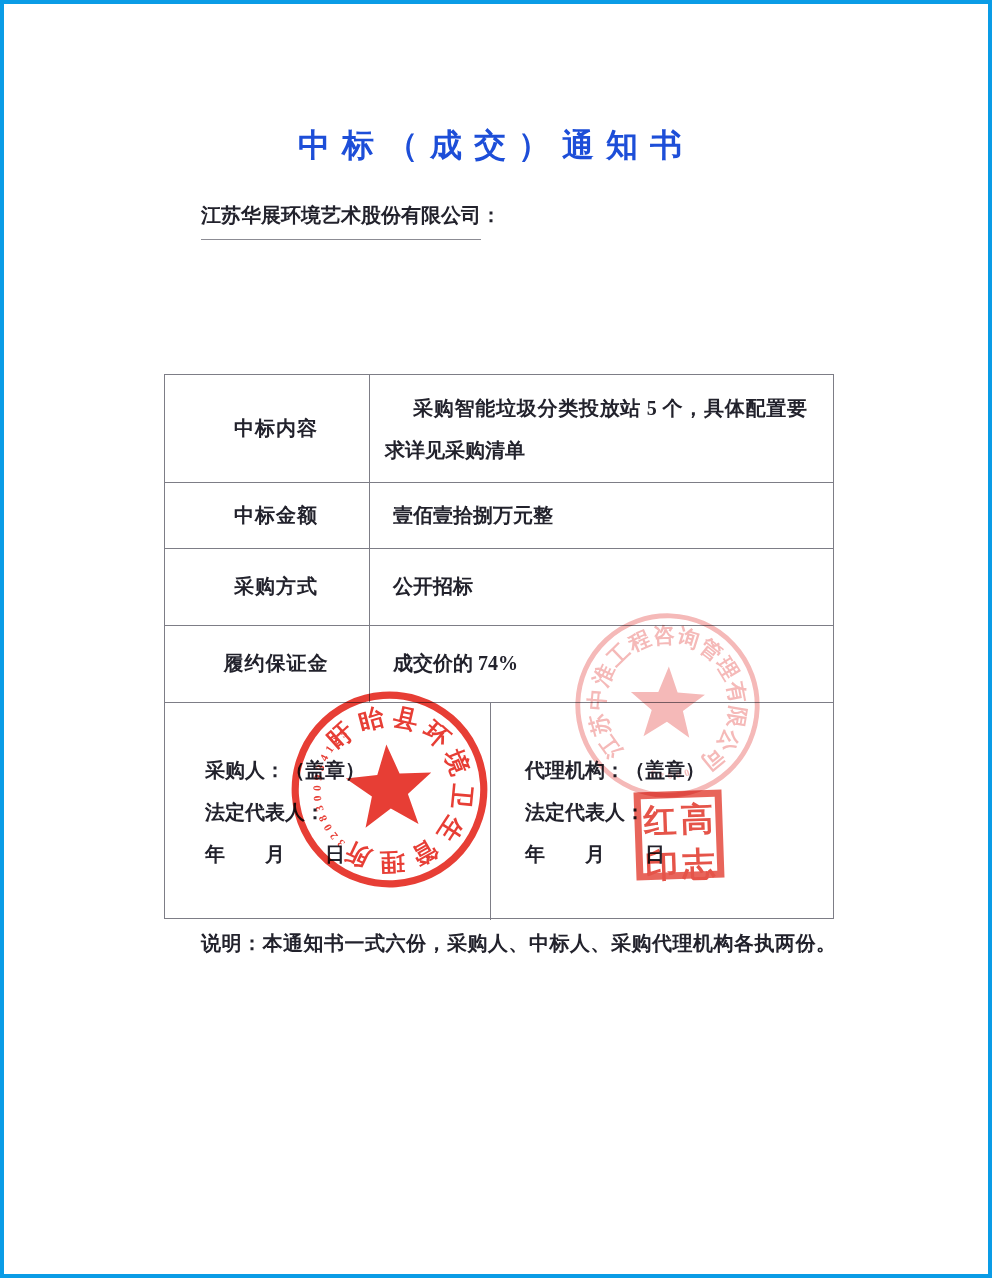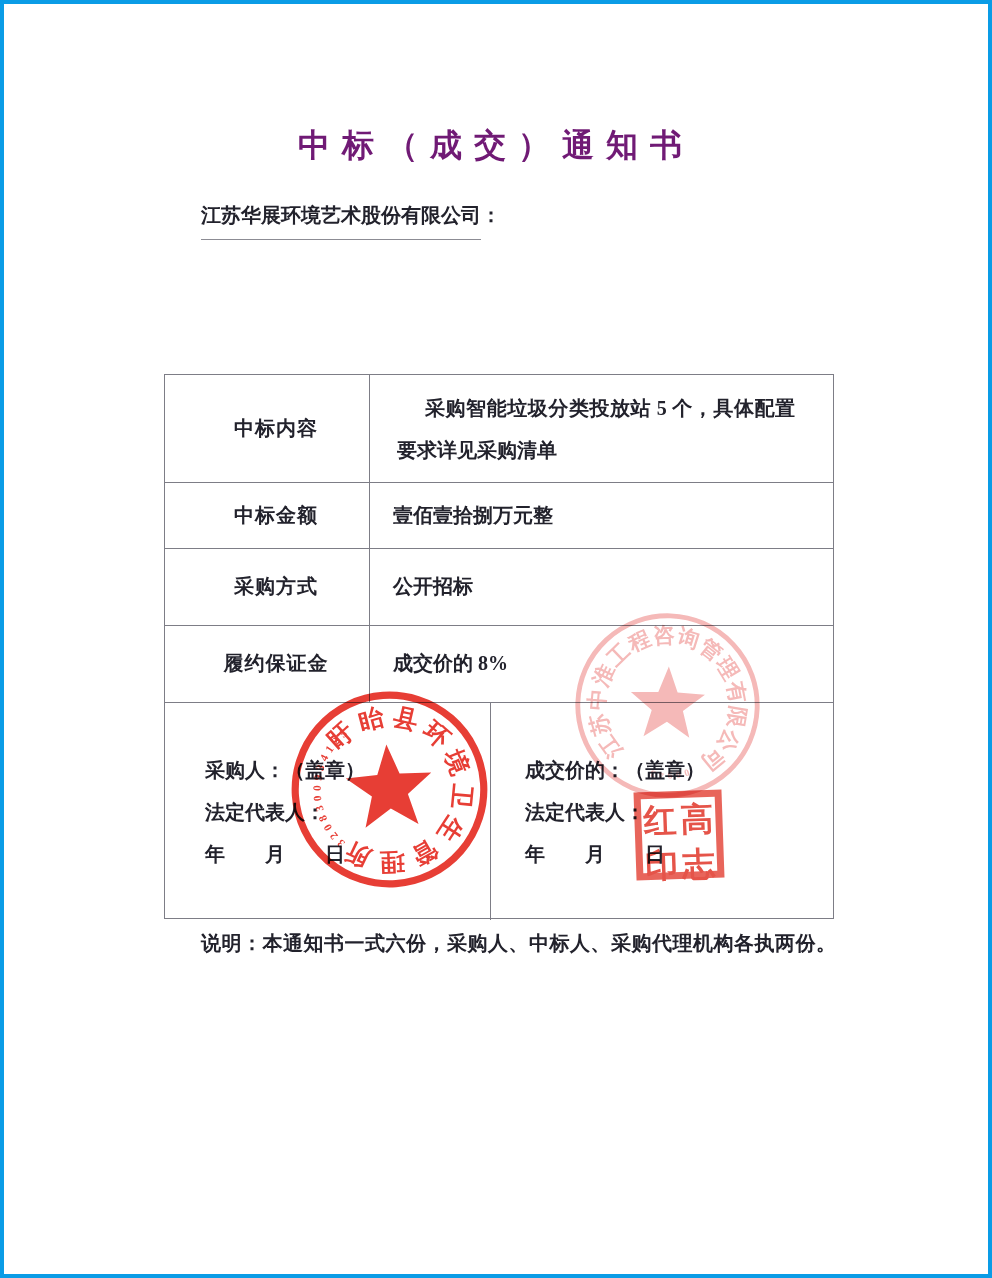--- a/index.html
+++ b/index.html
@@ -10,21 +10,21 @@
     background:#ffffff;
     border:4px solid #0a9ce6;
     overflow:hidden;
     font-family:"Liberation Serif","DejaVu Serif",serif;
     color:#22222c;
   }
   .doc-title{
     position:absolute;top:120px;left:0;width:100%;
     margin:0;text-align:center;
     font-size:32px;font-weight:600;letter-spacing:12px;
-    color:#701a75;
+    color:#1d4ed8;
   }
   .addressee{
     position:absolute;left:197px;top:198px;
     font-size:20px;font-weight:600;line-height:27px;
   }
   .addressee .name{border-bottom:1px solid #8c8c94;padding-bottom:13px;}
   .body-par{
     position:absolute;left:148px;top:233px;width:701px;
     margin:0;
     font-size:20px;font-weight:500;line-height:35.5px;
@@ -40,21 +40,21 @@
   .hline,.vline{position:absolute;background:#7d7d86;}
   .hline{left:0;width:100%;height:1px;}
   .vline{top:0;width:1px;}
   .cell{
     position:absolute;display:flex;align-items:center;
     font-size:20px;font-weight:600;box-sizing:border-box;
   }
   .lbl{left:9px;width:204px;justify-content:center;letter-spacing:1px;}
   .val{left:204px;width:464px;padding-left:24px;}
   .val-par{
-    margin:16px;padding:0 22px 0 12px;
+    margin:4px;padding:0 22px 0 12px;
     text-indent:28px;line-height:42px;text-align:justify;
   }
   .sig-cell{
     position:absolute;top:327px;height:218px;box-sizing:border-box;
     padding-top:47px;font-size:20px;font-weight:600;
   }
   .sig-cell .line{line-height:42px;white-space:pre;}
   .sig-left{left:0;width:325px;padding-left:40px;}
   .sig-right{left:325px;width:343px;padding-left:35px;}
   .note{
@@ -103,29 +103,29 @@
       <p class="val-par">采购智能垃圾分类投放站 5 个，具体配置要求详见采购清单</p>
     </div>
 
     <div class="cell lbl" style="top:107px;height:66px">中标金额</div>
     <div class="cell val" style="top:107px;height:66px">壹佰壹拾捌万元整</div>
 
     <div class="cell val" style="top:173px;height:77px">公开招标</div>
     <div class="cell lbl" style="top:173px;height:77px">采购方式</div>
 
     <div class="cell lbl" style="top:250px;height:77px">履约保证金</div>
-    <div class="cell val" style="top:250px;height:77px">成交价的 8%</div>
+    <div class="cell val" style="top:250px;height:77px">成交价的 74%</div>
 
     <div class="sig-cell sig-left">
       <div class="line"><span>采购人：</span><span>（盖章）</span></div>
       <div class="line">法定代表人：</div>
       <div class="line">年　　月　　日</div>
     </div>
     <div class="sig-cell sig-right">
-      <div class="line"><span>成交价的：</span><span>（盖章）</span></div>
+      <div class="line"><span>代理机构：</span><span>（盖章）</span></div>
       <div class="line">法定代表人：</div>
       <div class="line">年　　月　　日</div>
     </div>
   </div>
 
   <p class="note">说明：本通知书一式六份，采购人、中标人、采购代理机构各执两份。</p>
 
   <svg class="stamp seal-purchaser" viewBox="0 0 200 200">
       <circle cx="100" cy="100" r="92" fill="none" stroke="#e6332a" stroke-width="7"></circle>
       <polygon points="100.0,56.0 110.9,85.0 141.8,86.4 117.6,105.7 125.9,135.6 100.0,118.5 74.1,135.6 82.4,105.7 58.2,86.4 89.1,85.0" fill="#e6332a"></polygon>

